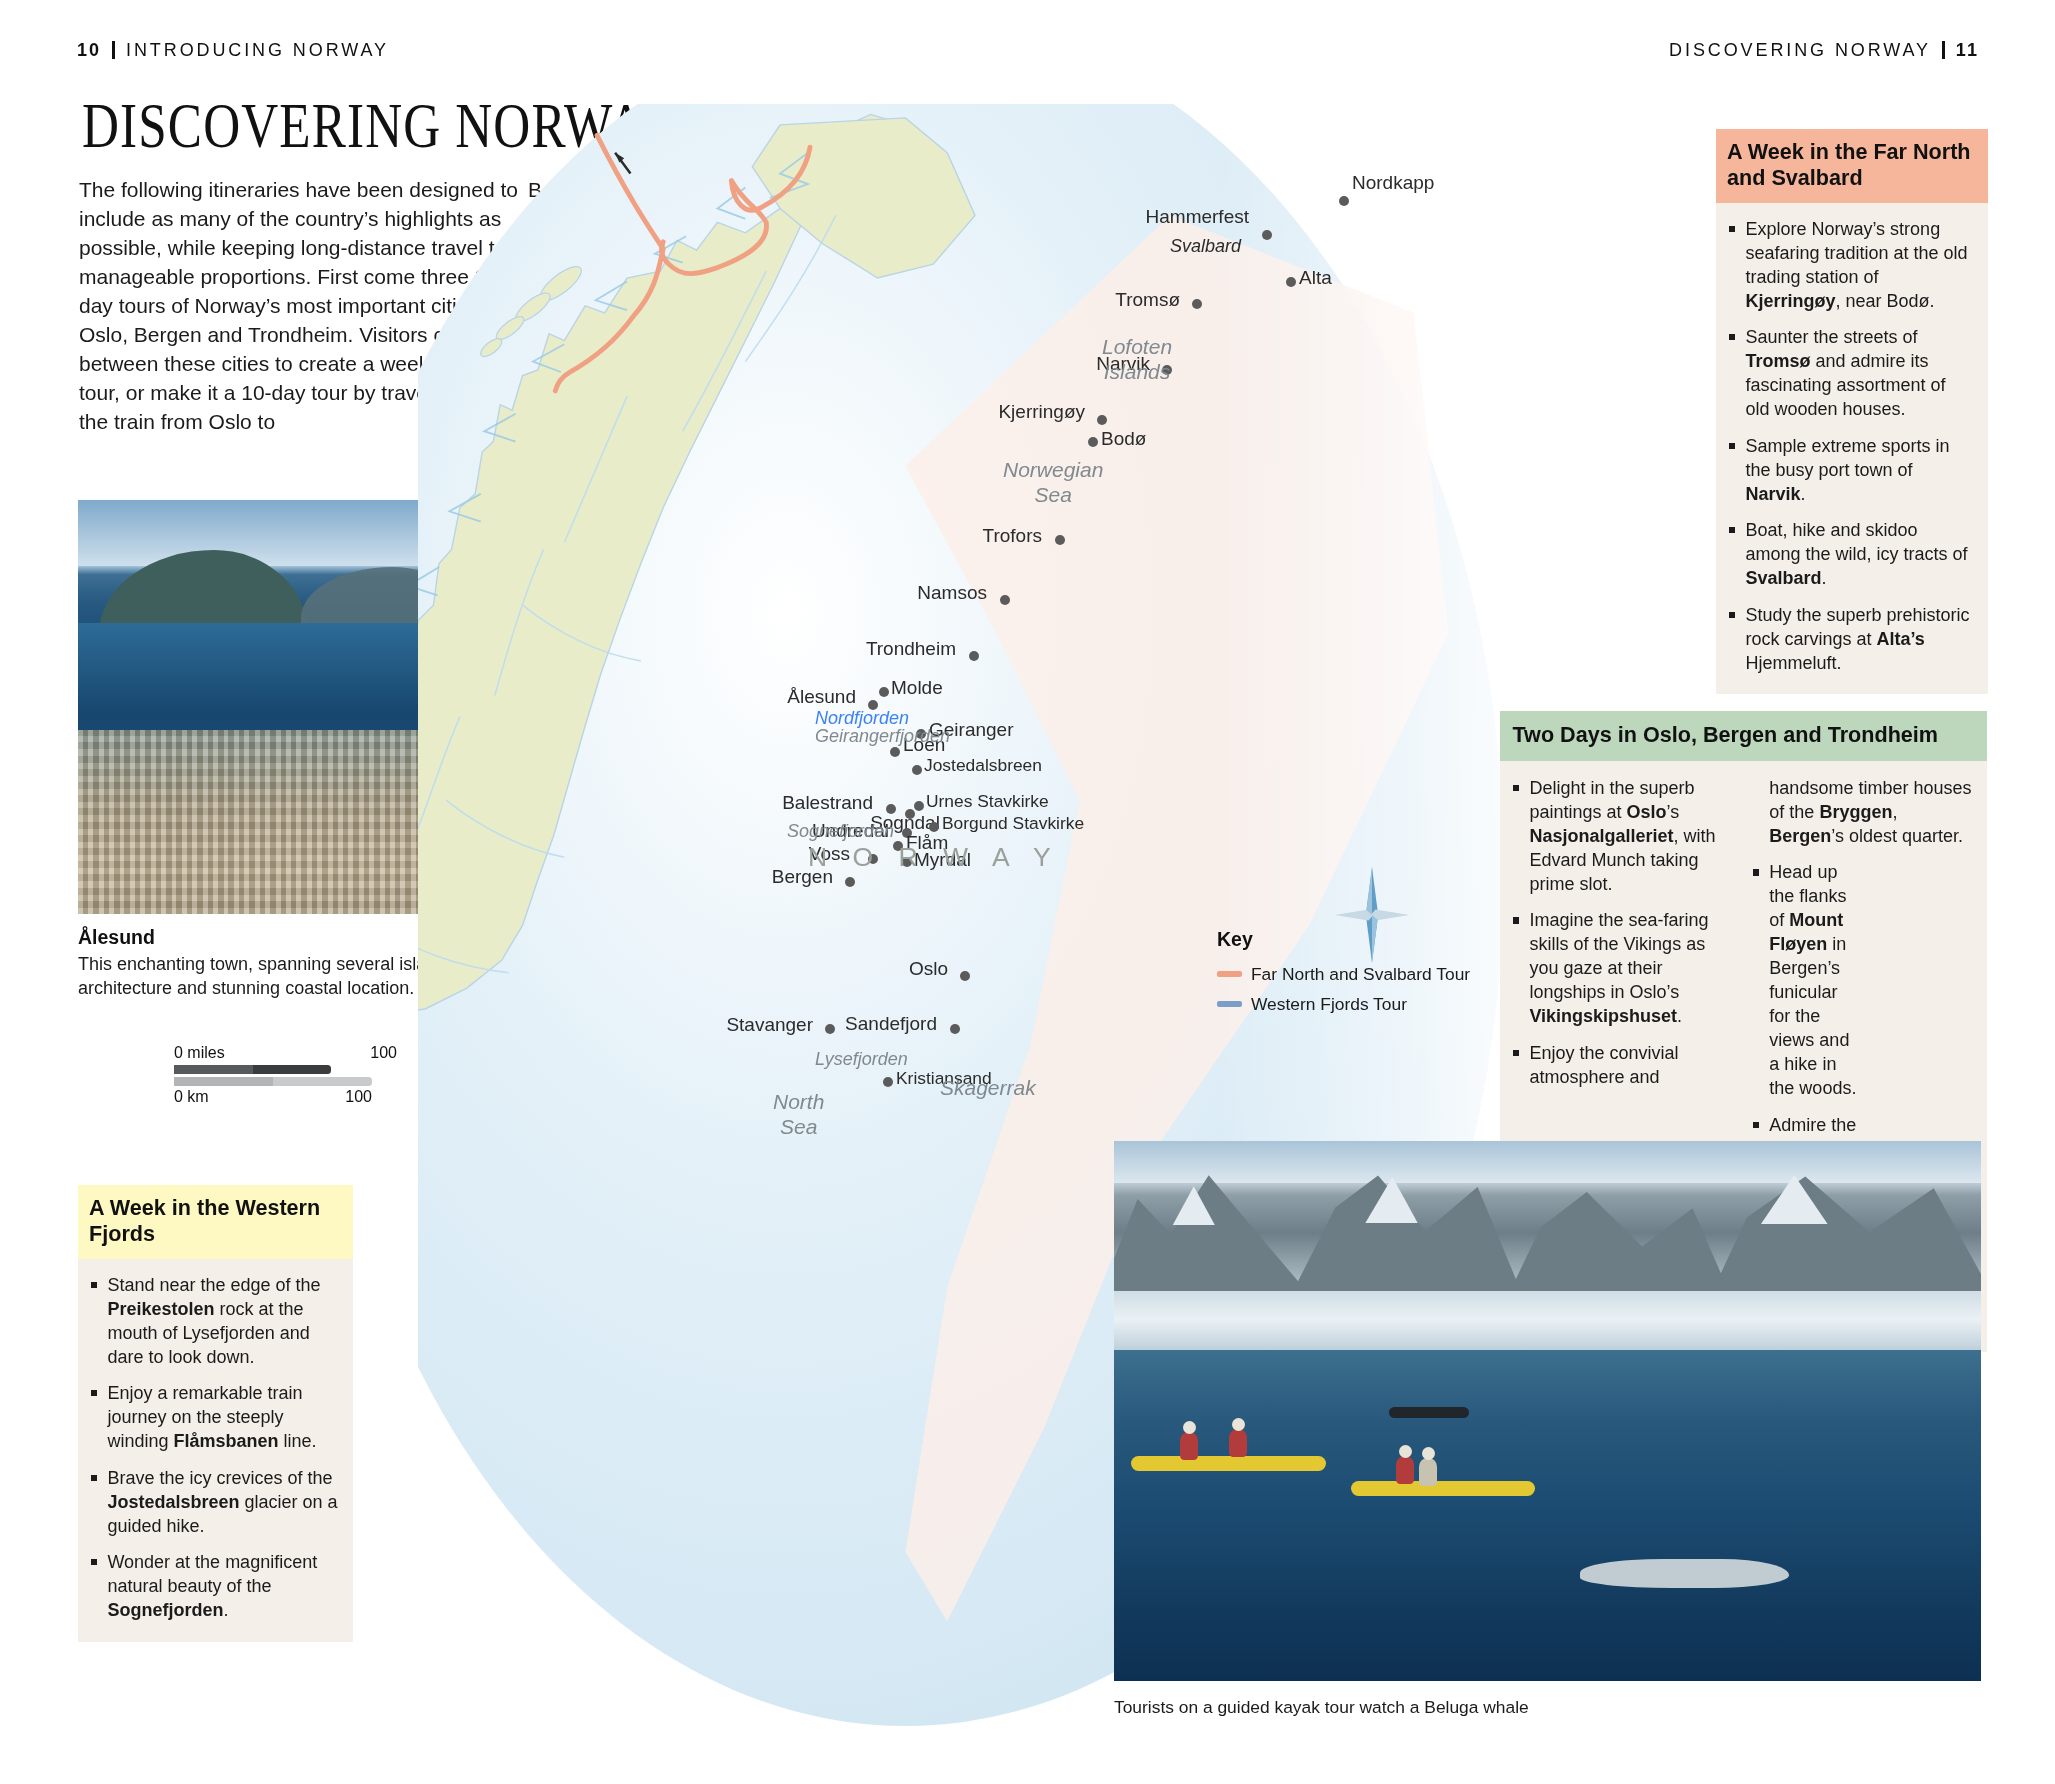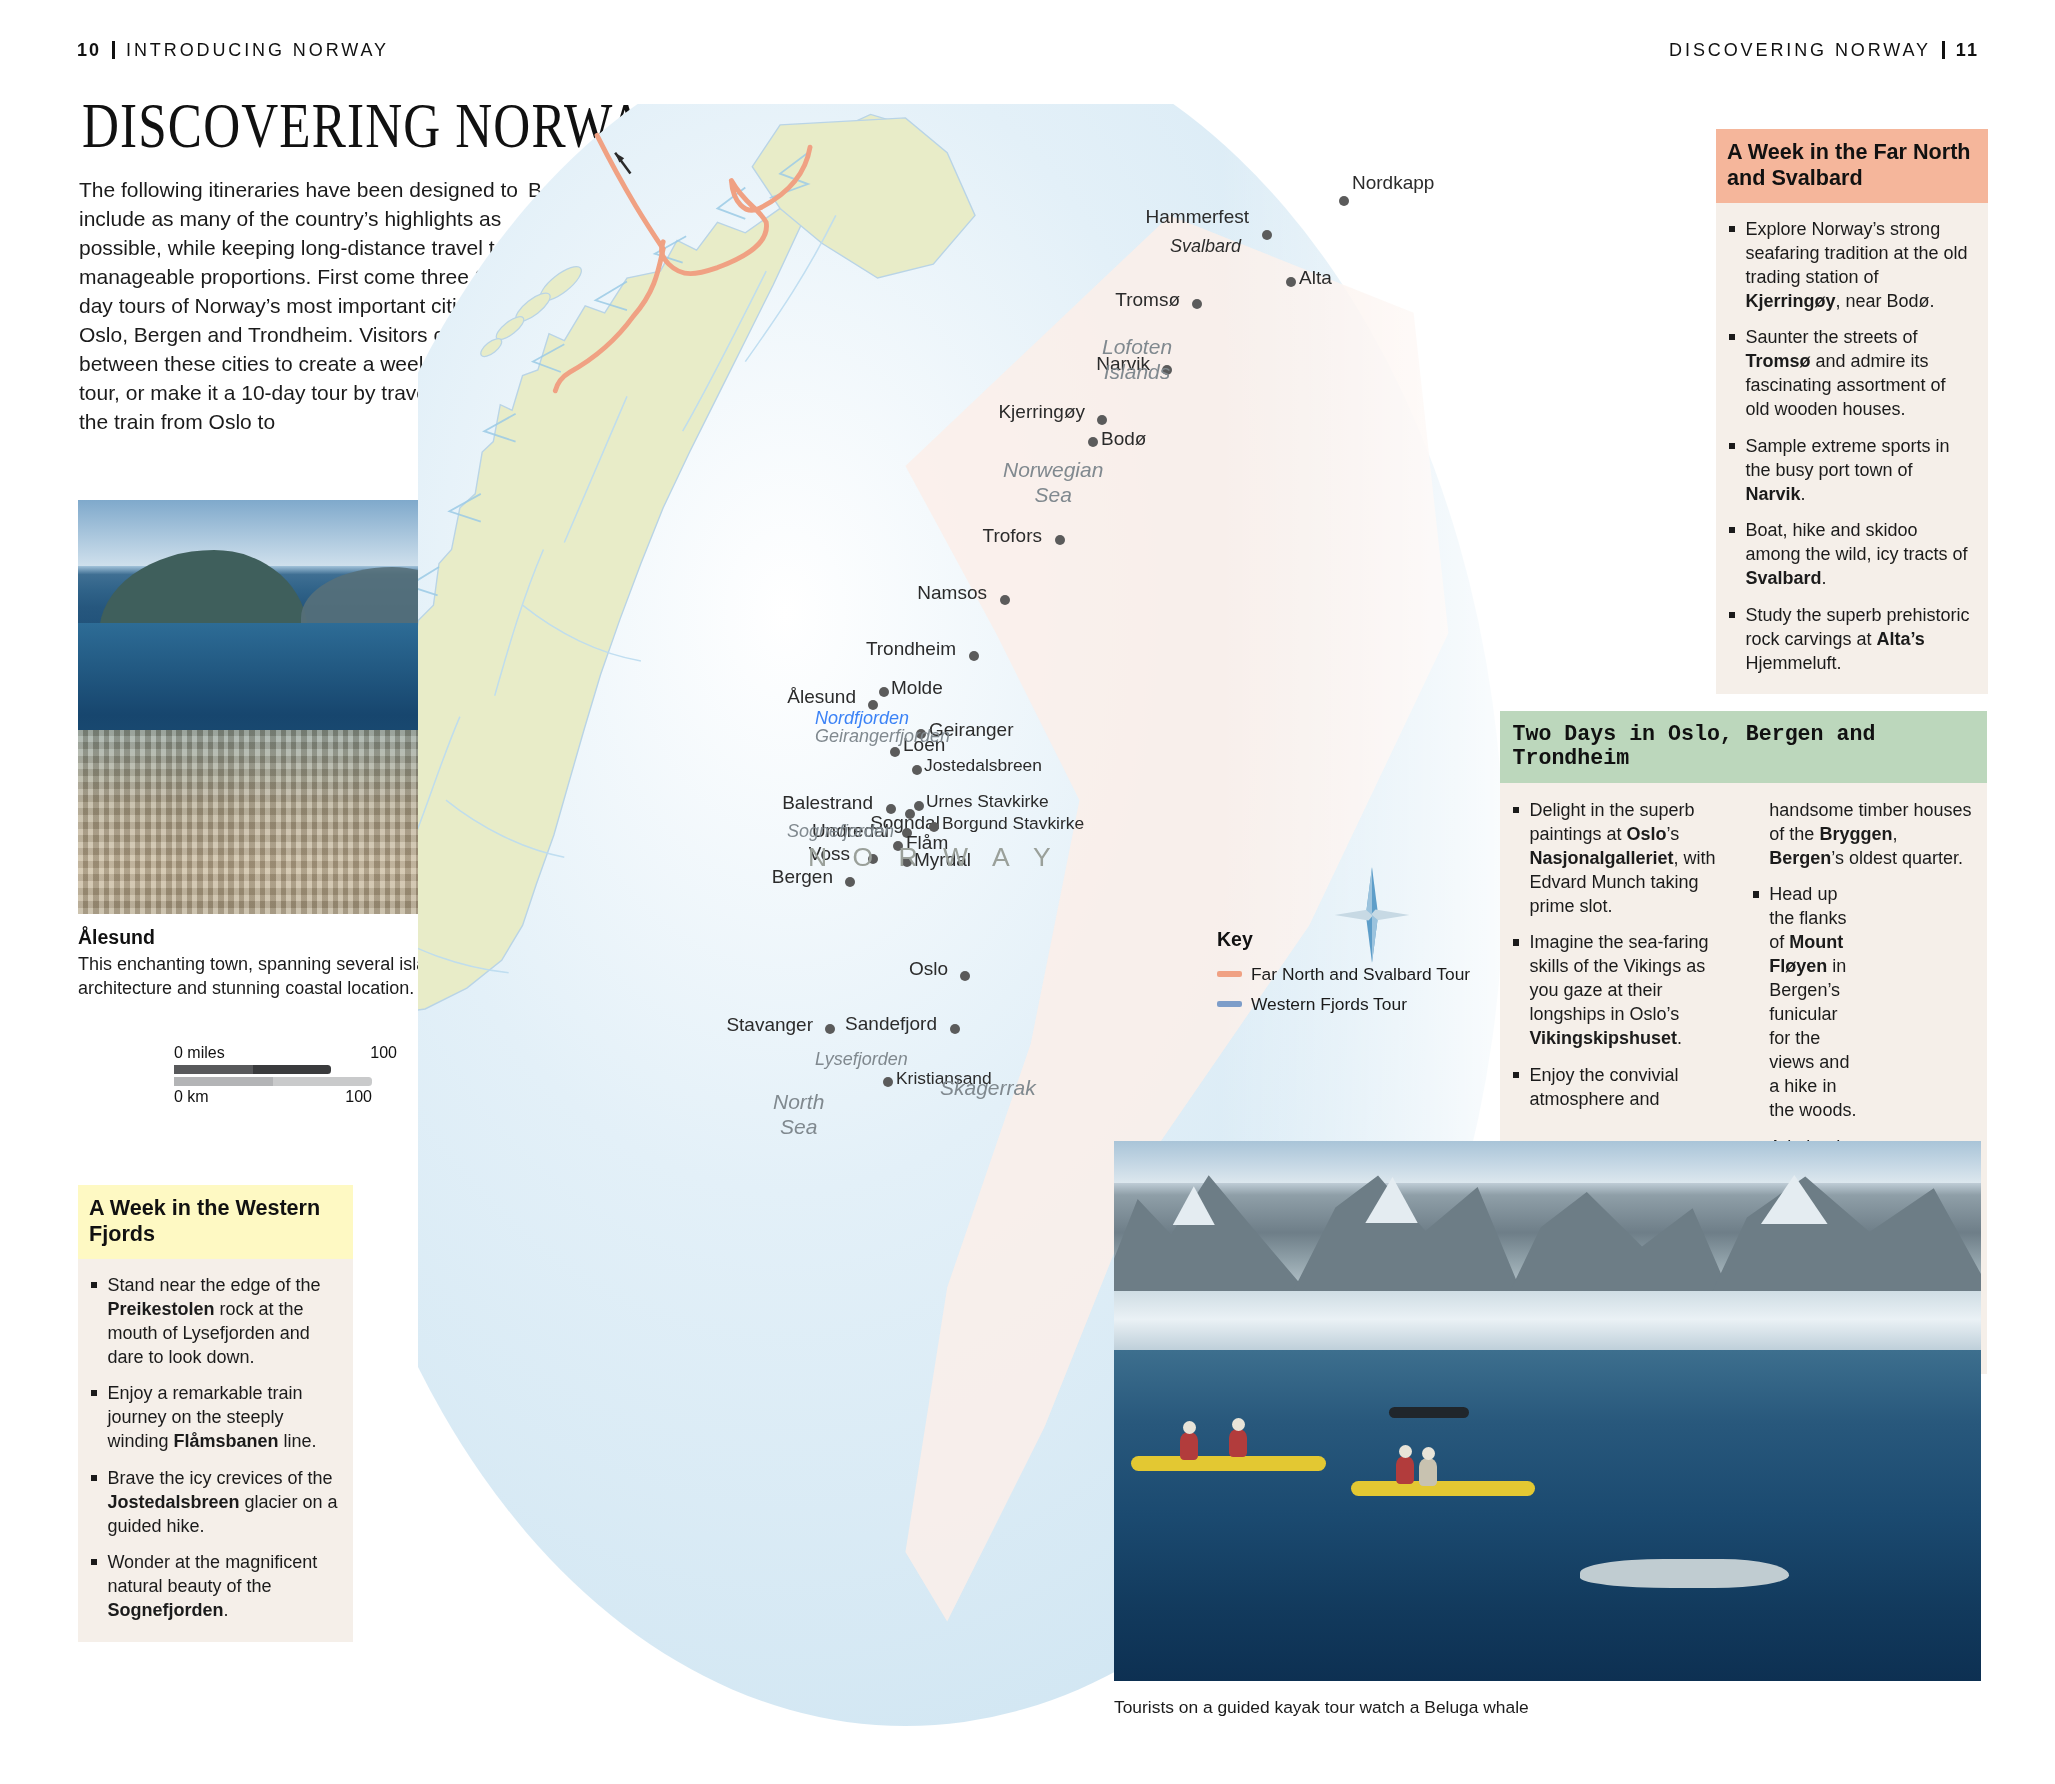--- a/index.html
+++ b/index.html
@@ -97,21 +97,21 @@
   .infobox ul{list-style:none;margin:0;padding:0;}
   .infobox li{position:relative;padding-left:21px;margin-bottom:12.5px;font-size:18px;line-height:24px;color:#1b1b1b;}
   .infobox li:before{content:"";position:absolute;left:4.2px;top:9px;width:6.3px;height:6.3px;background:#1b1b1b;}
   .infobox b{font-weight:bold;}
 
   #box-farnorth{left:1716px;top:129px;width:272px;}
   #box-farnorth .ib-head{background:#f5b69b;font-size:21.6px;line-height:26.5px;padding:9.7px 11px 11px;}
   #box-farnorth .ib-body{padding:14px 14px 7px 8.4px;}
 
   #box-twodays{left:1500px;top:711px;width:487px;}
-  #box-twodays .ib-head{background:#bcd7bc;font-size:21.6px;padding:11px 12.5px 12.5px;font-family:Liberation Mono, monospace;}
+  #box-twodays .ib-head{background:#bcd7bc;font-size:21.6px;padding:11px 12.5px 12.5px;}
   #box-twodays .ib-body{padding:15.3px 14px 11px 8.4px;display:flex;gap:15.3px;}
   #box-twodays .ib-body ul{width:50%;}
   #box-twodays .ib-cont{list-style:none;padding-left:21px;margin:0 0 12.5px 0;font-size:18px;line-height:24px;color:#1b1b1b;}
 
   #box-westfjords{left:78px;top:1185px;width:275px;}
   #box-westfjords .ib-head{background:#fef9c3;font-size:21.6px;line-height:26.5px;padding:9.7px 11px 11px;}
   #box-westfjords .ib-body{padding:14px 14px 7px 8.4px;}
 
   
   #map{position:absolute;left:418px;top:104px;width:1128px;height:1622px;}

